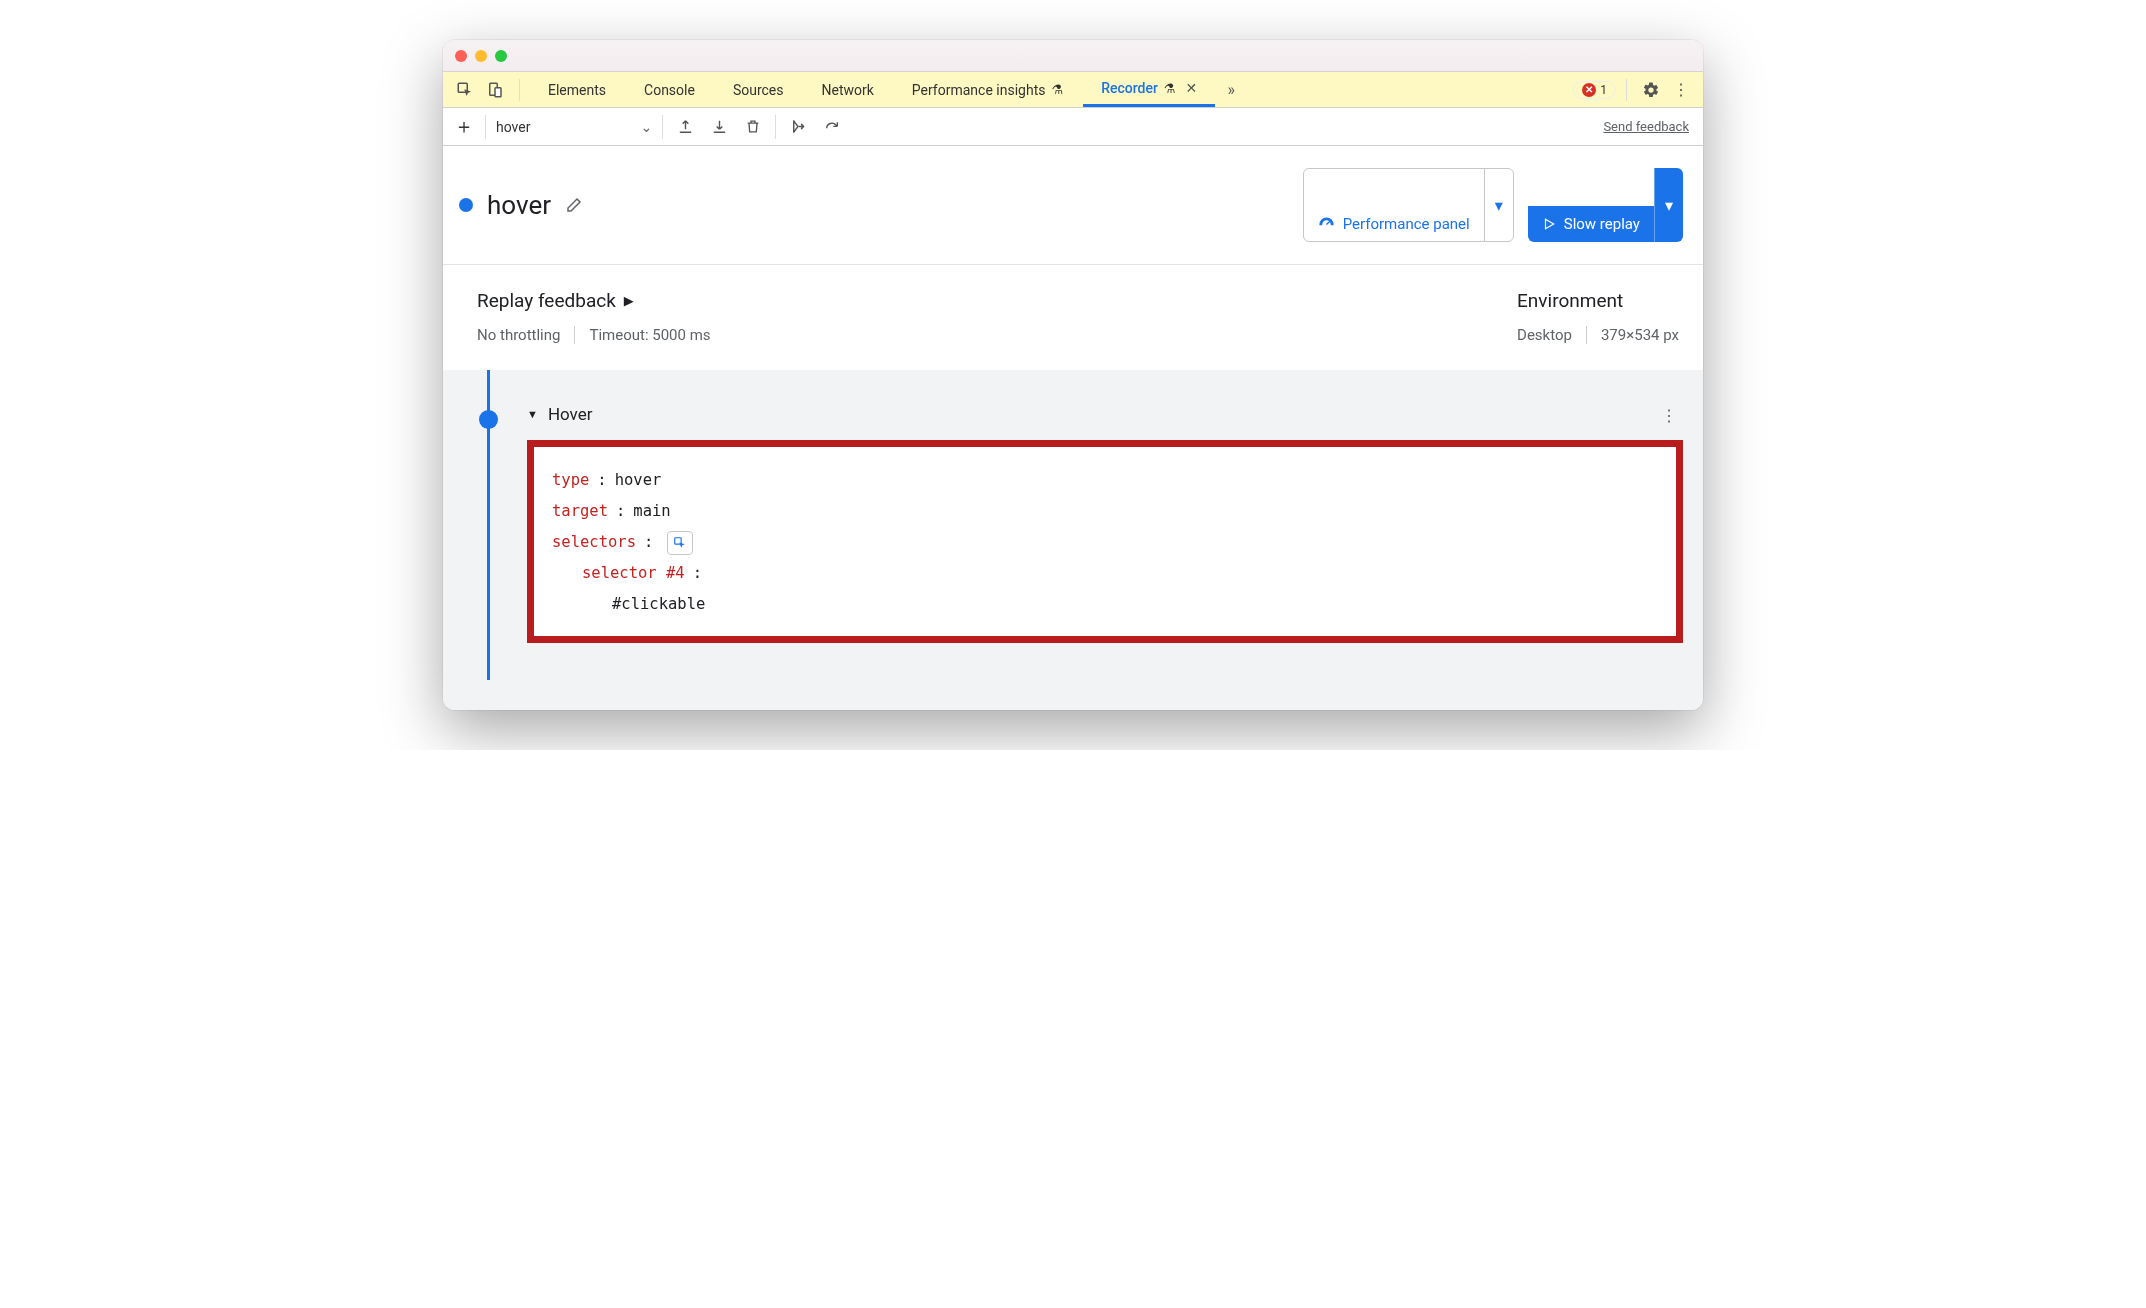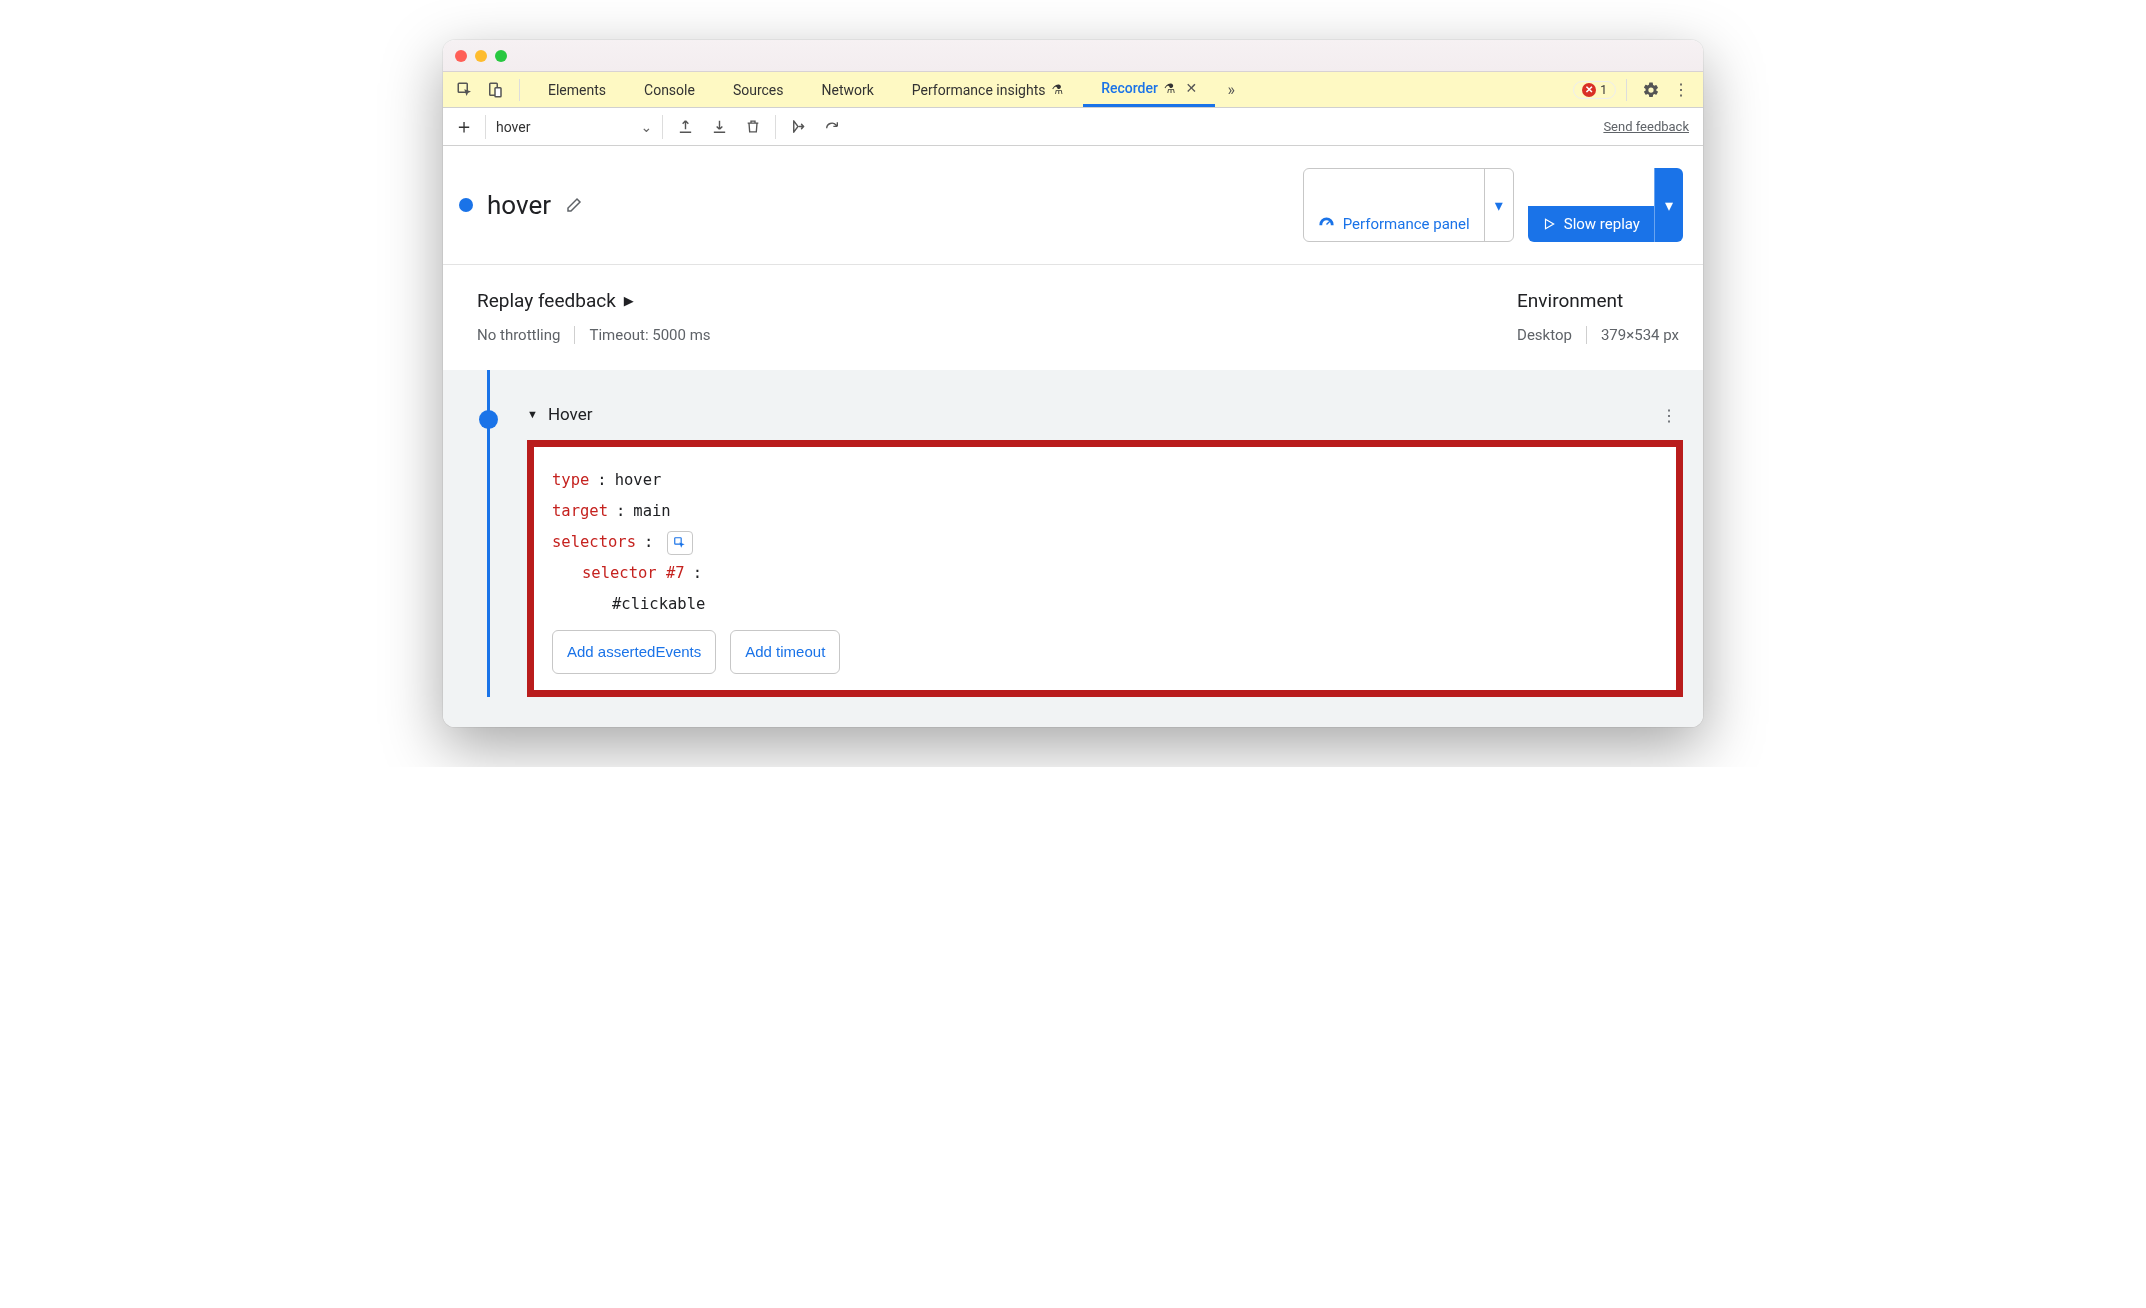--- a/index.html
+++ b/index.html
@@ -276,24 +276,20 @@
           <div class="row"><span class="k">target</span>: <span>main</span></div>
           <div class="row">
             <span class="k">selectors</span>:
             <span class="picker">
               <svg width="14" height="14" viewBox="0 0 24 24" fill="none" stroke="#1a73e8" stroke-width="2">
                   <rect x="3" y="3" width="11" height="11" rx="1"></rect>
                   <path d="M11 11 L20 14 L16 16 L14 20 Z" fill="#1a73e8" stroke="none"></path>
                 </svg>
             </span>
           </div>
-          <div class="row indent1"><span class="k">selector #7</span>:</div>
+          <div class="row indent1"><span class="k">selector #4</span>:</div>
           <div class="row indent2">#clickable</div>
-          <div class="step-actions">
-            <div class="chip">Add assertedEvents</div>
-            <div class="chip">Add timeout</div>
-          </div>
         </div>
       </div>
     </div>
   </div>
 
 </div>
 
 </body></html>

